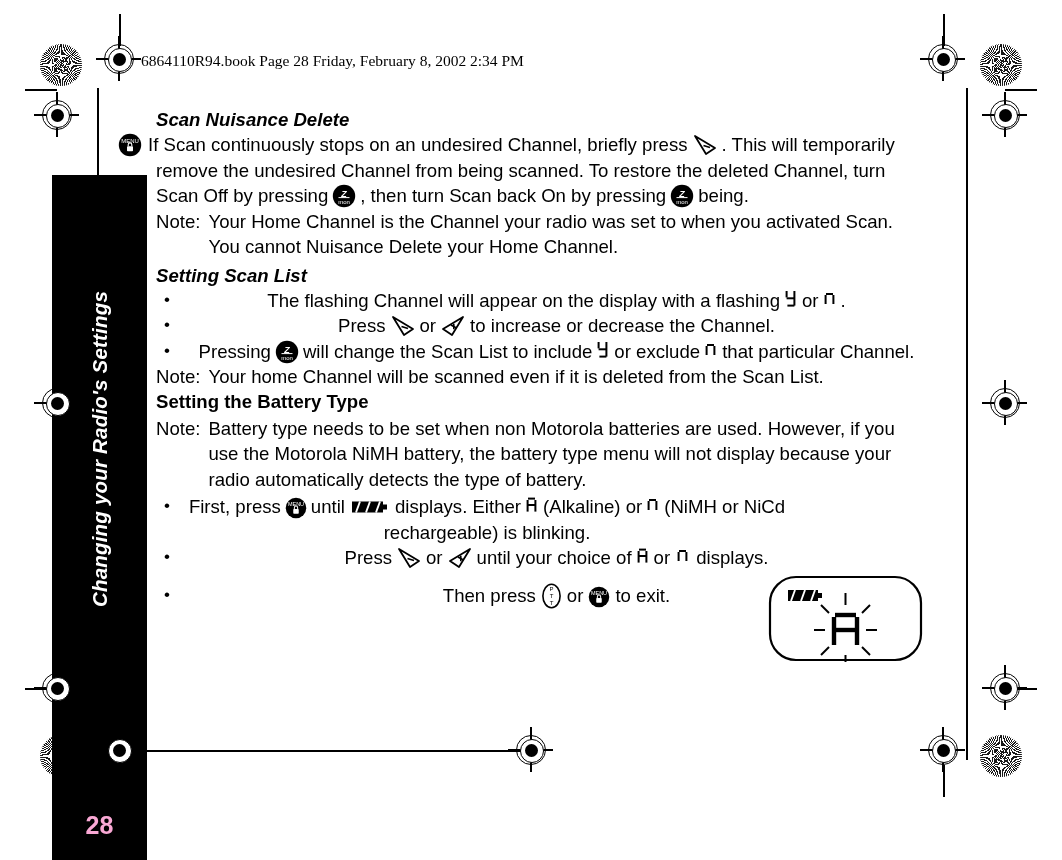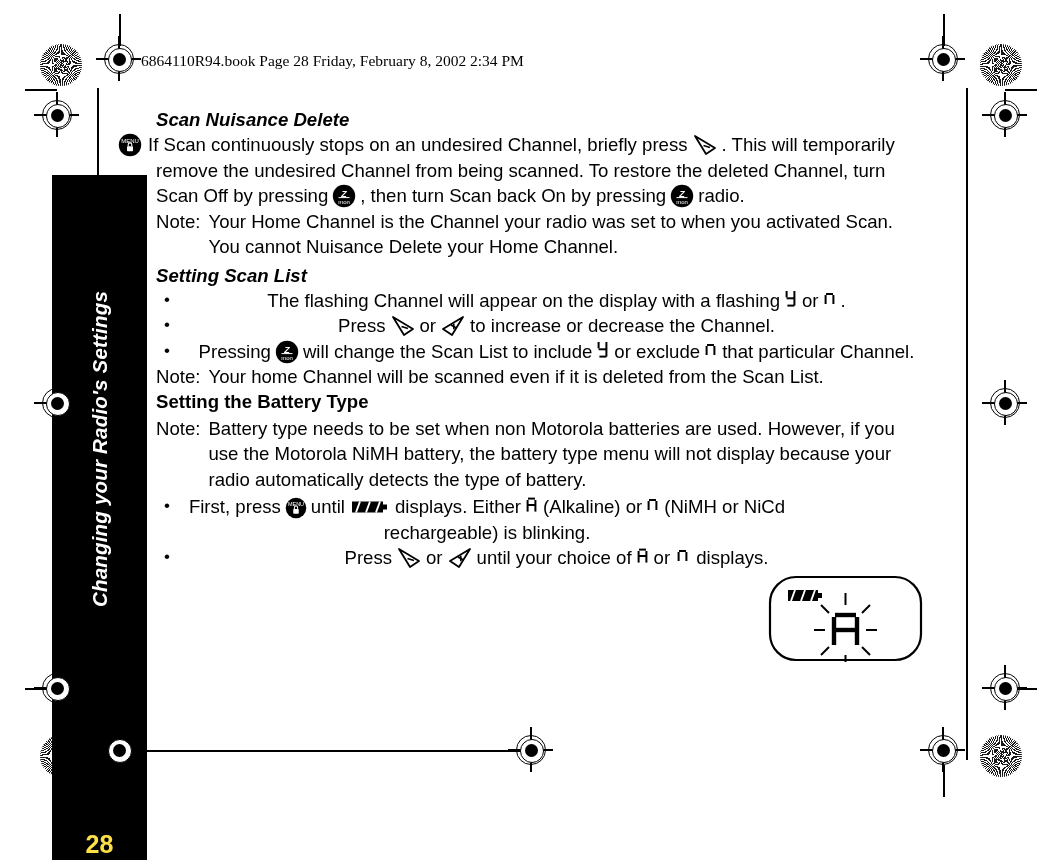--- a/index.html
+++ b/index.html
@@ -66,23 +66,23 @@
     transform-origin: center center;
     white-space: nowrap;
     color: #ffffff;
     font-size: 20.5px;
     font-weight: bold;
     font-style: italic;
     letter-spacing: 0.2px;
   }
   #page-number {
     position: absolute;
-    left: 0; right: 0; top: 655px;
+    left: 0; right: 0; top: 636px;
     text-align: center;
-    color: #fde047;
+    color: #f9a8d4;
     font-size: 25px;
     font-weight: bold;
   }
 
   
   #doc-header {
     position: absolute;
     left: 141px; top: 52px;
     font-family: "Liberation Serif", serif;
     font-size: 15.5px;
@@ -250,21 +250,21 @@
           </svg></span><span>. This will temporarily remove the undesired Channel from being scanned. To restore the deleted Channel, turn Scan Off by pressing</span><span class="key" style="vertical-align:-6px; margin:0 4px;"><svg width="24" height="24" viewBox="0 0 24 24">
             <circle cx="12" cy="12" r="11.2" fill="#000"></circle>
             <text x="12" y="12.6" font-family="Liberation Sans, sans-serif" font-size="9" font-weight="bold" font-style="italic" fill="#fff" text-anchor="middle">Z</text>
             <line x1="6.5" y1="13.6" x2="17.5" y2="13.6" stroke="#fff" stroke-width="1"></line>
             <text x="12" y="20" font-family="Liberation Sans, sans-serif" font-size="6" fill="#fff" text-anchor="middle">mon</text>
           </svg></span><span>, then turn Scan back On by pressing</span><span class="key" style="vertical-align:-6px; margin:0 4px;"><svg width="24" height="24" viewBox="0 0 24 24">
             <circle cx="12" cy="12" r="11.2" fill="#000"></circle>
             <text x="12" y="12.6" font-family="Liberation Sans, sans-serif" font-size="9" font-weight="bold" font-style="italic" fill="#fff" text-anchor="middle">Z</text>
             <line x1="6.5" y1="13.6" x2="17.5" y2="13.6" stroke="#fff" stroke-width="1"></line>
             <text x="12" y="20" font-family="Liberation Sans, sans-serif" font-size="6" fill="#fff" text-anchor="middle">mon</text>
-          </svg></span><span>radio.</span></p>
+          </svg></span><span>being.</span></p>
 
     <div class="note">
       <span class="note-label">Note:</span>
       <span class="note-body">Your Home Channel is the Channel your radio was set to when you activated Scan. You cannot Nuisance Delete your Home Channel.</span>
     </div>
 
     <div class="h-italic" style="margin-top:4px;">Setting Scan List</div>
 
 
     <ul class="bullets">
@@ -352,20 +352,31 @@
               <line x1="1.6" y1="4" x2="1.6" y2="15.6" stroke="#000" stroke-width="2"></line>
               <line x1="2" y1="2.6" x2="9" y2="2.6" stroke="#000" stroke-width="2"></line>
               <line x1="9.4" y1="4" x2="9.4" y2="15.6" stroke="#000" stroke-width="2"></line>
               <line x1="2" y1="9" x2="9" y2="9" stroke="#000" stroke-width="2"></line>
             </svg></span><span>or</span><span class="lcdglyph" style="vertical-align:0px; margin:0 7px;"><svg width="12" height="17" viewBox="0 0 12 17">
               <line x1="1.6" y1="5" x2="1.6" y2="14" stroke="#000" stroke-width="2"></line>
               <line x1="2" y1="4" x2="9" y2="4" stroke="#000" stroke-width="2"></line>
               <line x1="9.4" y1="5" x2="9.4" y2="14" stroke="#000" stroke-width="2"></line>
             </svg></span><span>displays.</span></li>
 
+      <li style="margin-top:12px;"><span>Then press</span><span class="key" style="vertical-align:-7px; margin:0 5px;"><svg width="21" height="26" viewBox="0 0 21 26">
+              <ellipse cx="10.5" cy="13" rx="8.6" ry="11.8" fill="#fff" stroke="#000" stroke-width="1.6"></ellipse>
+              <text x="10.5" y="8" font-family="Liberation Sans, sans-serif" font-size="6" fill="#000" text-anchor="middle">P</text>
+              <text x="10.5" y="15" font-family="Liberation Sans, sans-serif" font-size="6" fill="#000" text-anchor="middle">T</text>
+              <text x="10.5" y="22" font-family="Liberation Sans, sans-serif" font-size="6" fill="#000" text-anchor="middle">T</text>
+            </svg></span><span>or</span><span class="key" style="vertical-align:-6px; margin:0 5px;"><svg width="22" height="22" viewBox="0 0 24 24">
+              <circle cx="12" cy="12" r="11.2" fill="#000"></circle>
+              <text x="12" y="10.2" font-family="Liberation Sans, sans-serif" font-size="6" fill="#fff" text-anchor="middle">MENU</text>
+              <rect x="9" y="13.2" width="6" height="5" rx="0.8" fill="#fff"></rect>
+              <path d="M10.2 13.2v-1.5a1.8 1.8 0 0 1 3.6 0v1.5" stroke="#fff" stroke-width="1.1" fill="none"></path>
+            </svg></span><span>to exit.</span></li>
     </ul>
   </div>
 
   <div id="lcd">
     <svg width="155" height="87" viewBox="0 0 155 87">
       <rect x="2" y="2" width="151" height="83" rx="26" ry="26" fill="#fff" stroke="#000" stroke-width="2.2"></rect>
 
       <g>
         <rect x="20" y="15" width="30" height="11" fill="#000"></rect>
         <rect x="50" y="18" width="4" height="5" fill="#000"></rect>

